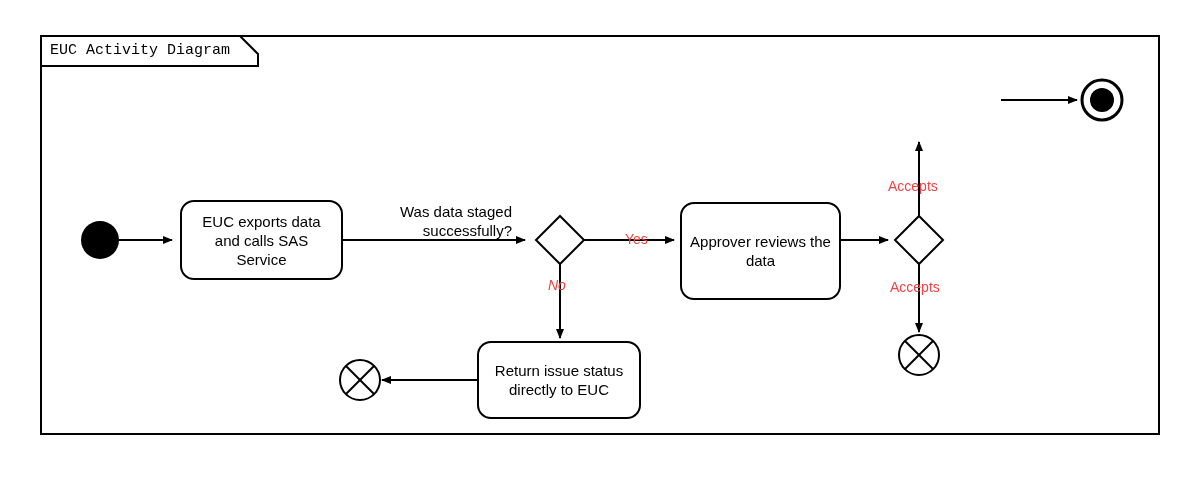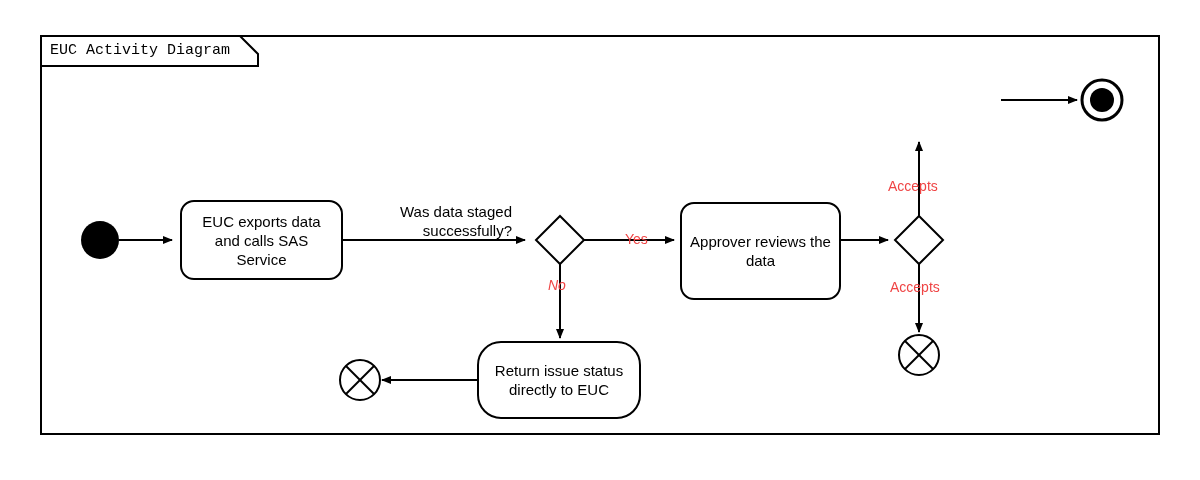--- a/index.html
+++ b/index.html
@@ -147,21 +147,21 @@
     <span>EUC exports data and calls SAS Service</span>
   </div>
 
   <div class="plain-text" style="left:372px; top:202px; width:140px;">Was data staged successfully?</div>
 
   <div class="node activity" style="left:680px; top:202px; width:161px; height:98px;">
     <span>Approver reviews the data</span>
   </div>
 
 
-  <div class="node activity" style="left:477px; top:341px; width:164px; height:78px;border-radius:24px;">
+  <div class="node activity" style="left:477px; top:341px; width:164px; height:78px;">
     <span>Return issue status directly to EUC</span>
   </div>
 
   <div class="edge-label" style="left:605px; top:231px;margin-left:20px;">Yes</div>
   <div class="edge-label" style="left:548px; top:277px;font-style:italic;">No</div>
   <div class="edge-label" style="left:888px; top:178px;">Accepts</div>
   <div class="edge-label" style="left:890px; top:279px;">Accepts</div>
 
 </div>
 

